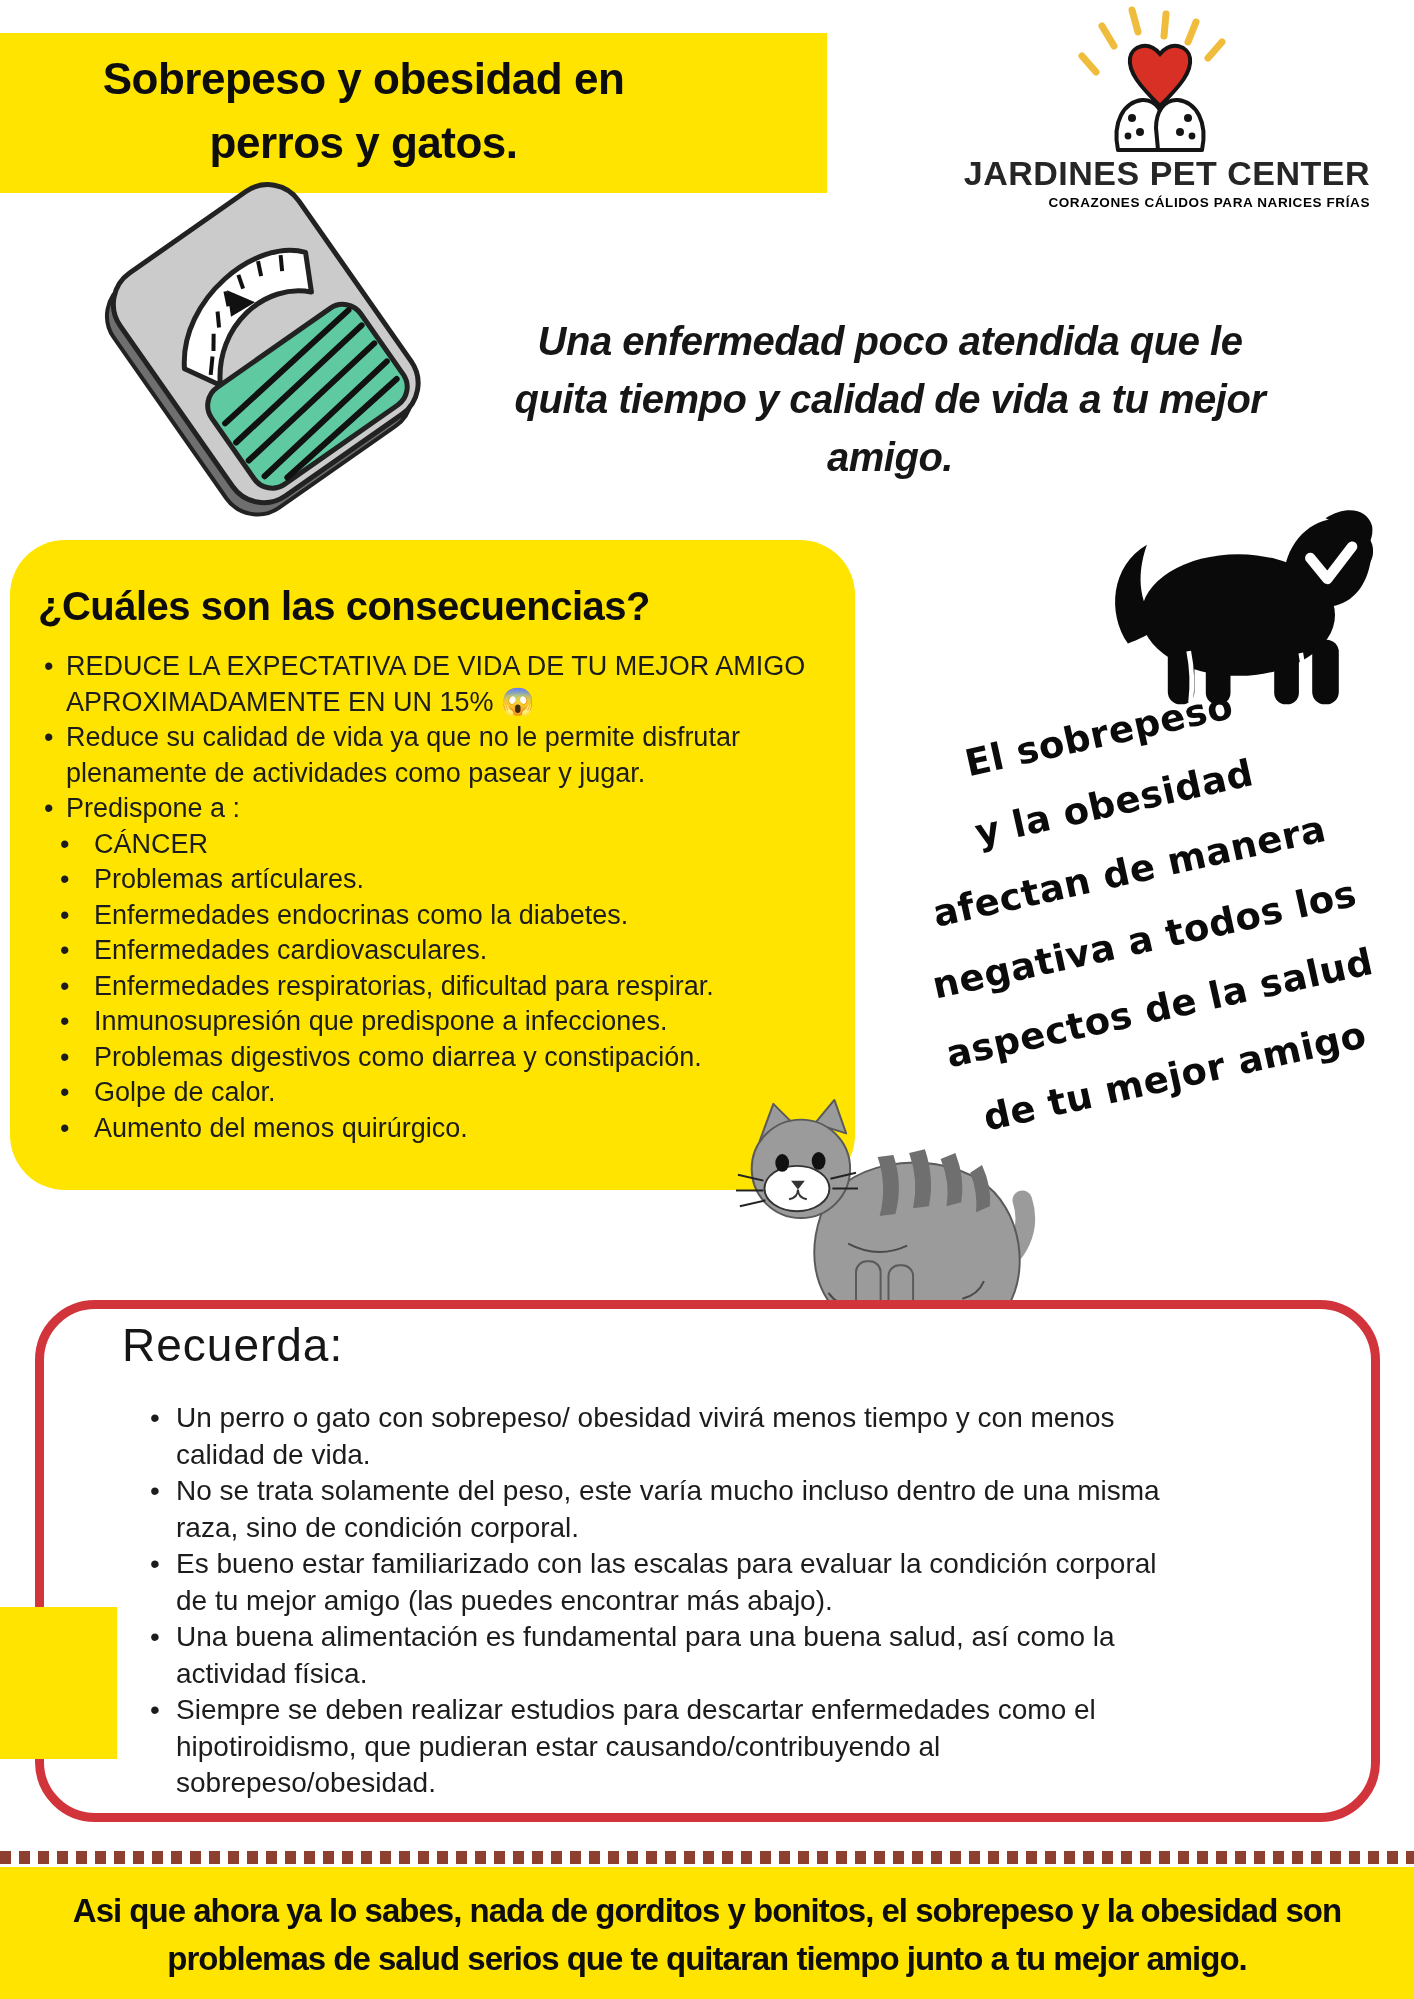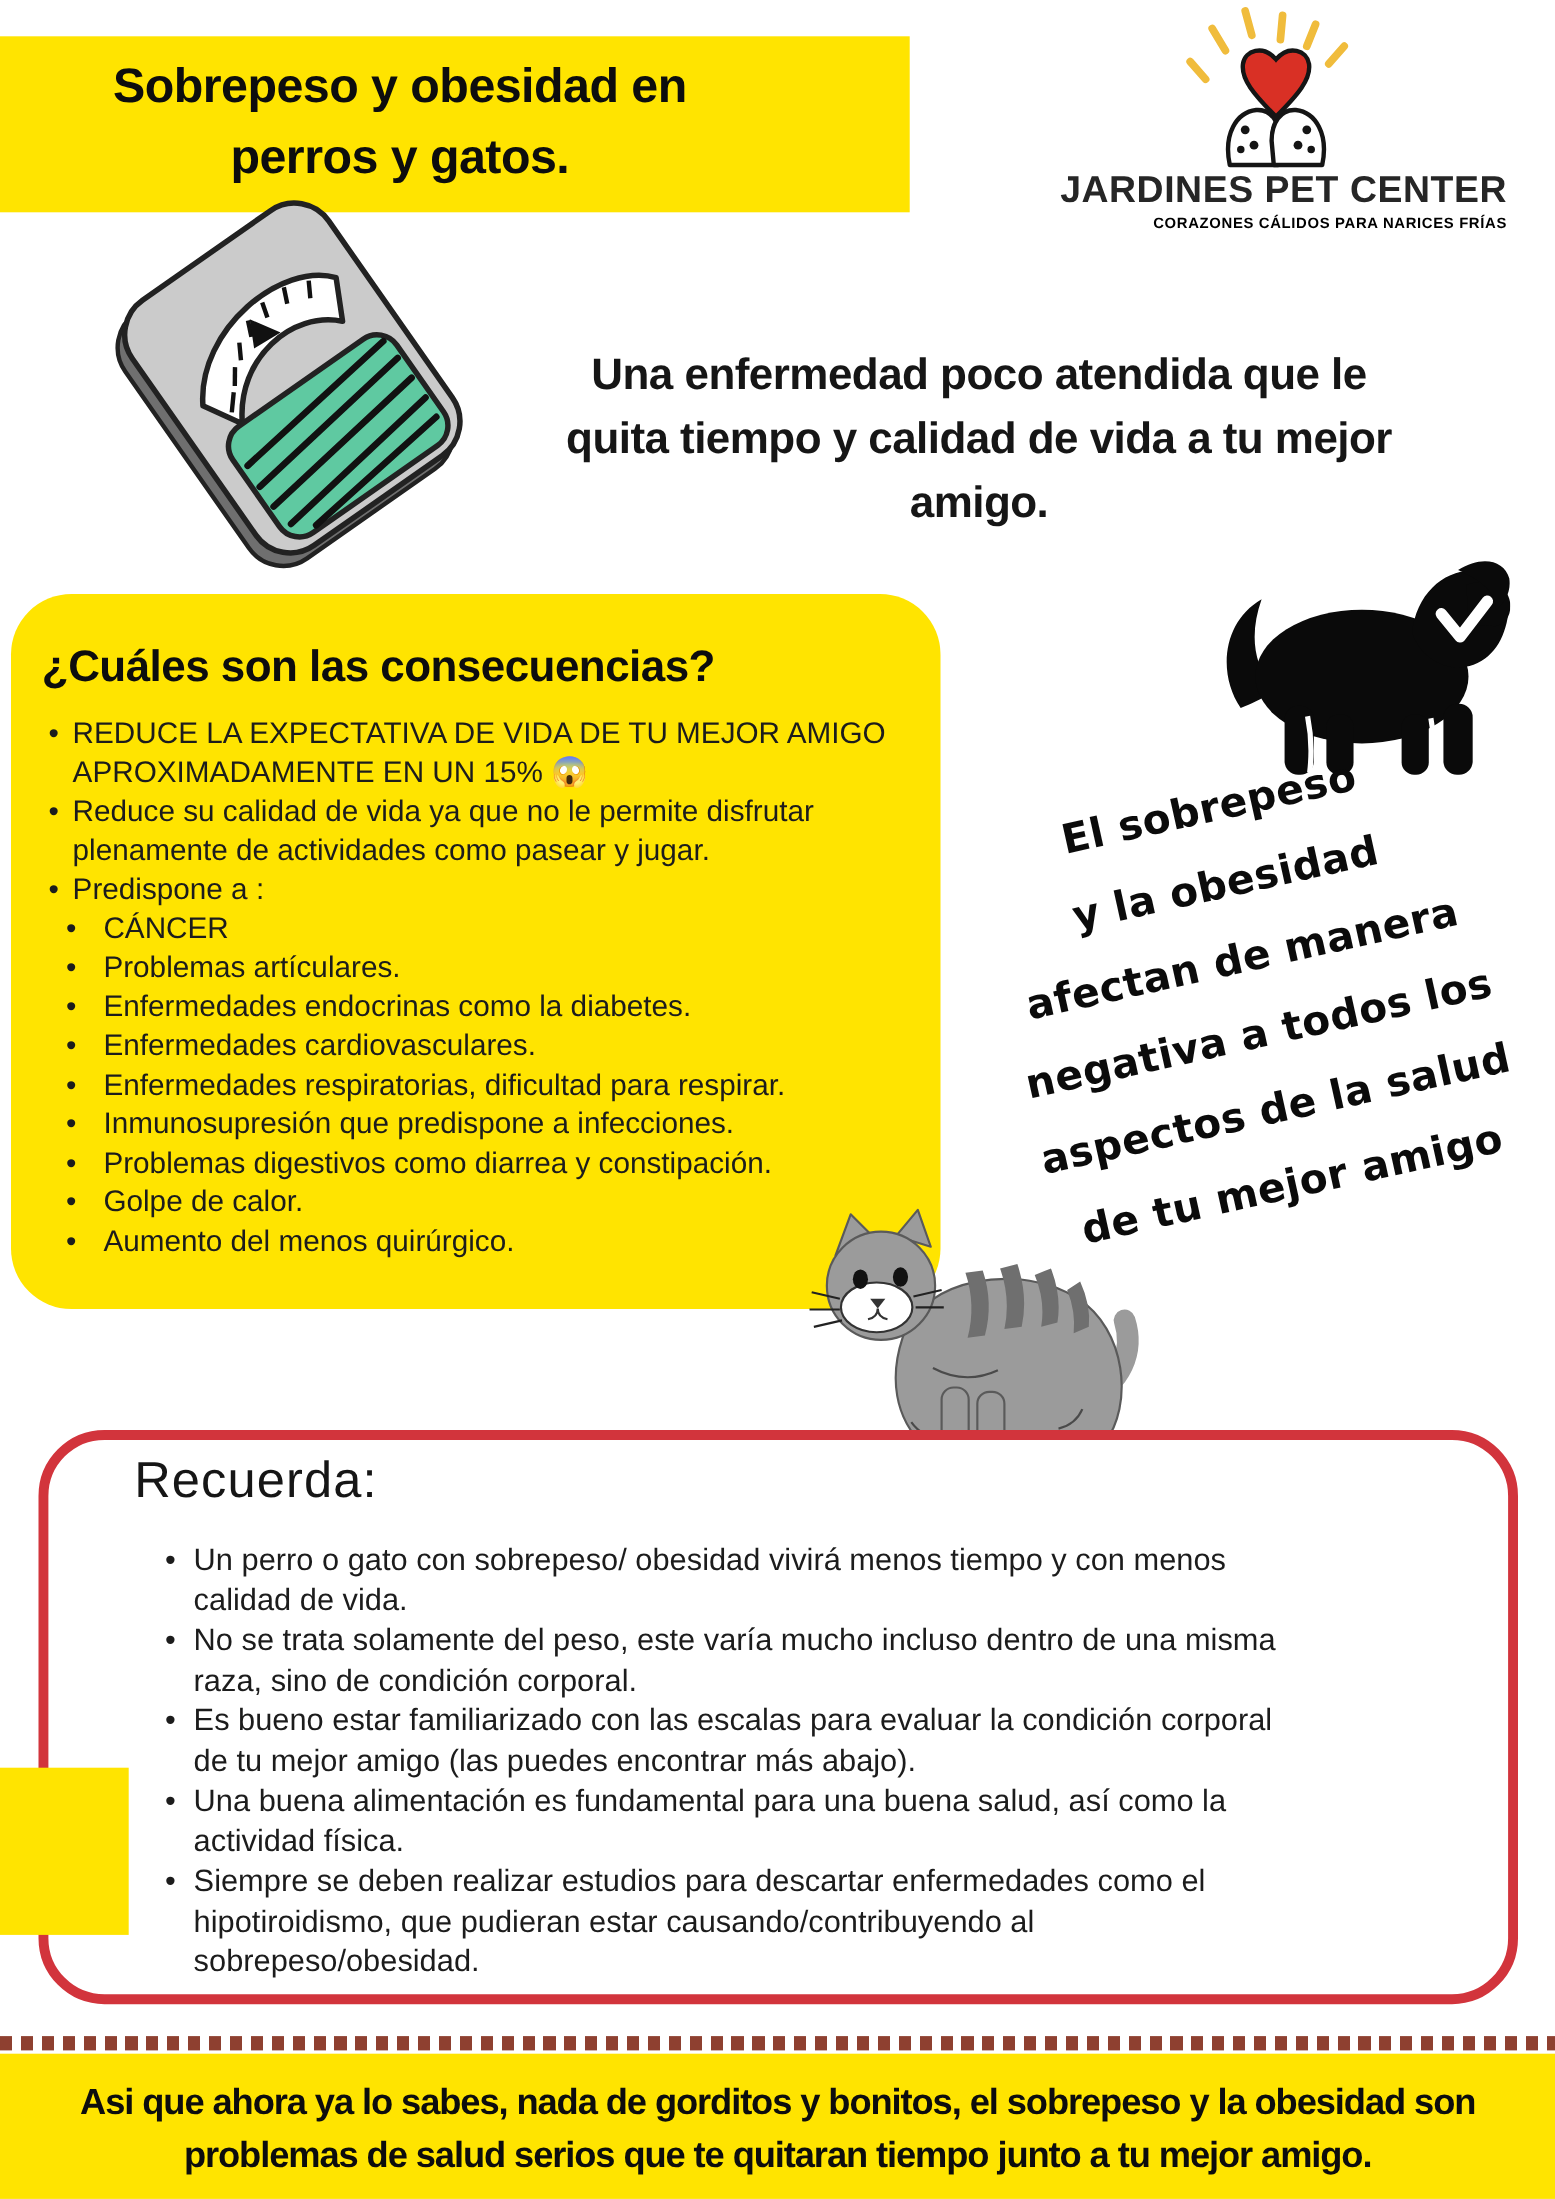--- a/index.html
+++ b/index.html
@@ -22,21 +22,21 @@
   .logo-icon { display:block; margin:0 auto; }
   .logo-name { font-size:34px; font-weight:800; letter-spacing:0.5px; color:#262626; margin-top:-4px; }
   .logo-tagline { font-size:13.5px; font-weight:700; letter-spacing:0.6px; color:#000000; margin-top:2px; }
   
   .scale-wrap { position:absolute; left:140px; top:198px; width:310px; height:320px; }
   .scale-wrap svg { transform:rotate(-35deg); transform-origin:50% 50%; }
   
   .intro {
     position:absolute; left:380px; top:312px; width:1020px; text-align:center;
   }
-  .intro .i-line { font-size:40px; font-weight:700; letter-spacing:-0.5px; line-height:58px; color:#161616; }
+  .intro .i-line { font-size:40px; font-weight:700; letter-spacing:-0.5px; line-height:58px; color:#161616;font-style:italic; }
   
   .dog { position:absolute; left:1088px; top:496px; }
   
   .conseq-box {
     position:absolute; left:10px; top:540px; width:845px; height:650px;
     background:#FFE400; border-radius:55px;
   }
   .conseq-heading {
     margin:44px 12px 0 28px; font-size:40px; font-weight:800; letter-spacing:-0.5px; color:#0d0d0d;
   }

